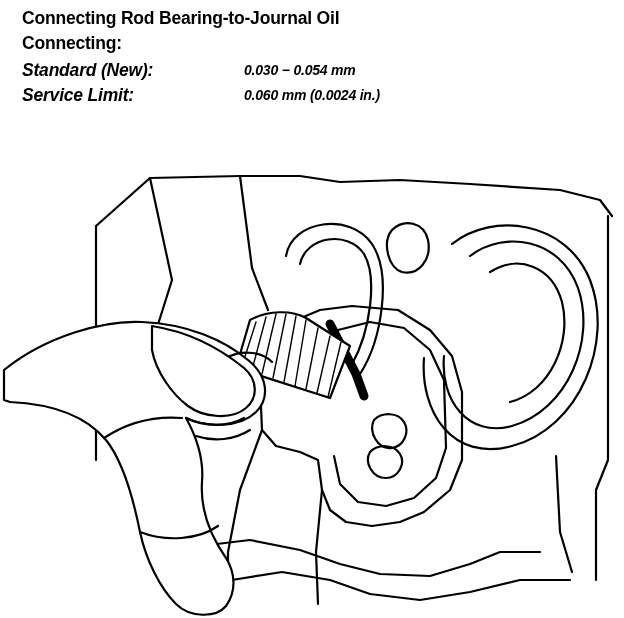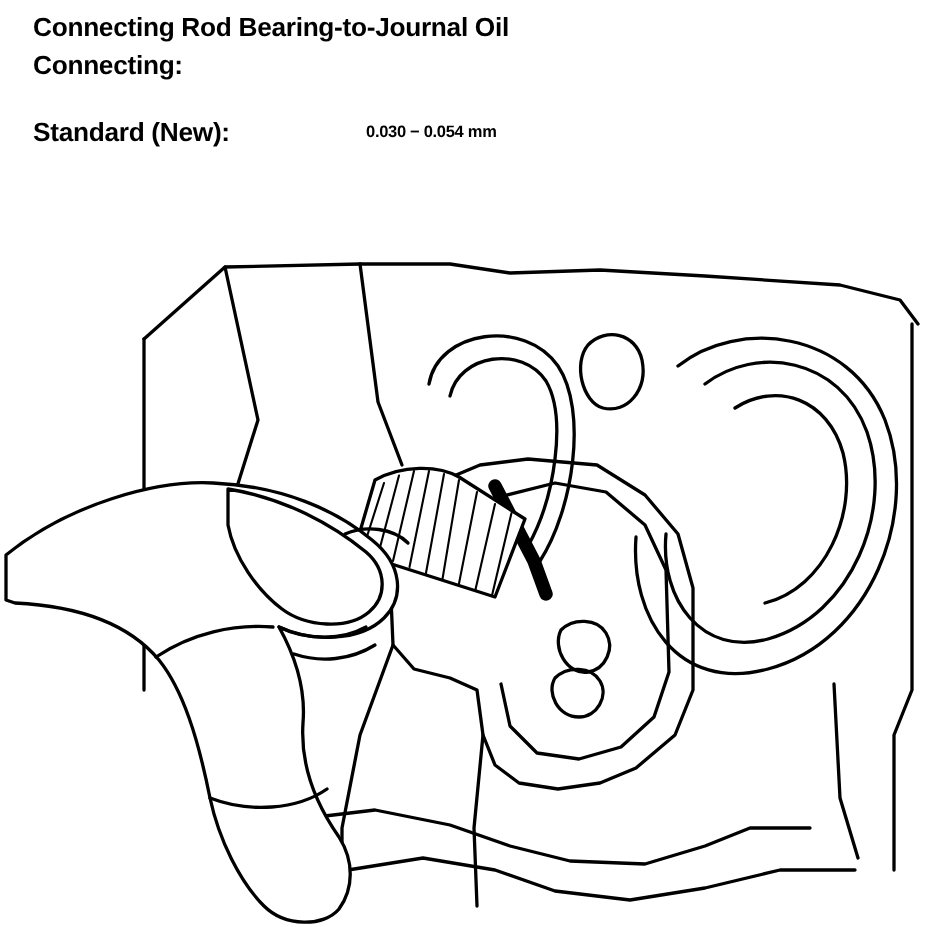--- a/index.html
+++ b/index.html
@@ -26,36 +26,37 @@
     top: 6px;
     width: 580px;
   }
   .spec-title {
     font-size: 17.5px;
     font-weight: bold;
     line-height: 25px;
     letter-spacing: -0.2px;
   }
   .spec-rows {
-    margin-top: 20px;
+    margin-top: 2px;
+    font-style: italic;
   }
   .spec-row {
     display: flex;
     align-items: flex-start;
     line-height: 25px;
   }
   .spec-label {
     font-size: 17.5px;
     font-weight: bold;
     width: 222px;
     flex: 0 0 222px;
     letter-spacing: -0.2px;
   }
   .spec-value {
-    font-size: 11px;
+    font-size: 14px;
     font-weight: bold;
     letter-spacing: -0.2px;
   }
   .spec-row.sub .spec-label {
     visibility: hidden;
   }
   .illustration {
     position: absolute;
     left: 0;
     top: 160px;
@@ -72,20 +73,24 @@
 <div id="page">
 
   <div class="spec-block">
     <div class="spec-title">Connecting Rod Bearing-to-Journal Oil</div>
     <div class="spec-title">Connecting:</div>
 
     <div class="spec-rows">
       <div class="spec-row">
         <div class="spec-label">Standard (New):</div>
         <div class="spec-value">0.030 − 0.054 mm</div>
+      </div>
+      <div class="spec-row">
+        <div class="spec-label">Service Limit:</div>
+        <div class="spec-value">0.060 mm (0.0024 in.)</div>
       </div>
     </div>
   </div>
 
   <div class="illustration">
     <svg width="624" height="458" viewBox="0 0 624 458" xmlns="http://www.w3.org/2000/svg">
       <g fill="none" stroke="#000000" stroke-width="2.2" stroke-linejoin="round" stroke-linecap="round">
 
         <path d="M96 66 L150 18 L240 16 L300 16 L340 22 L400 20 L470 24 L560 30 L600 40 L612 56"></path>
         <path d="M96 66 L96 300"></path>

